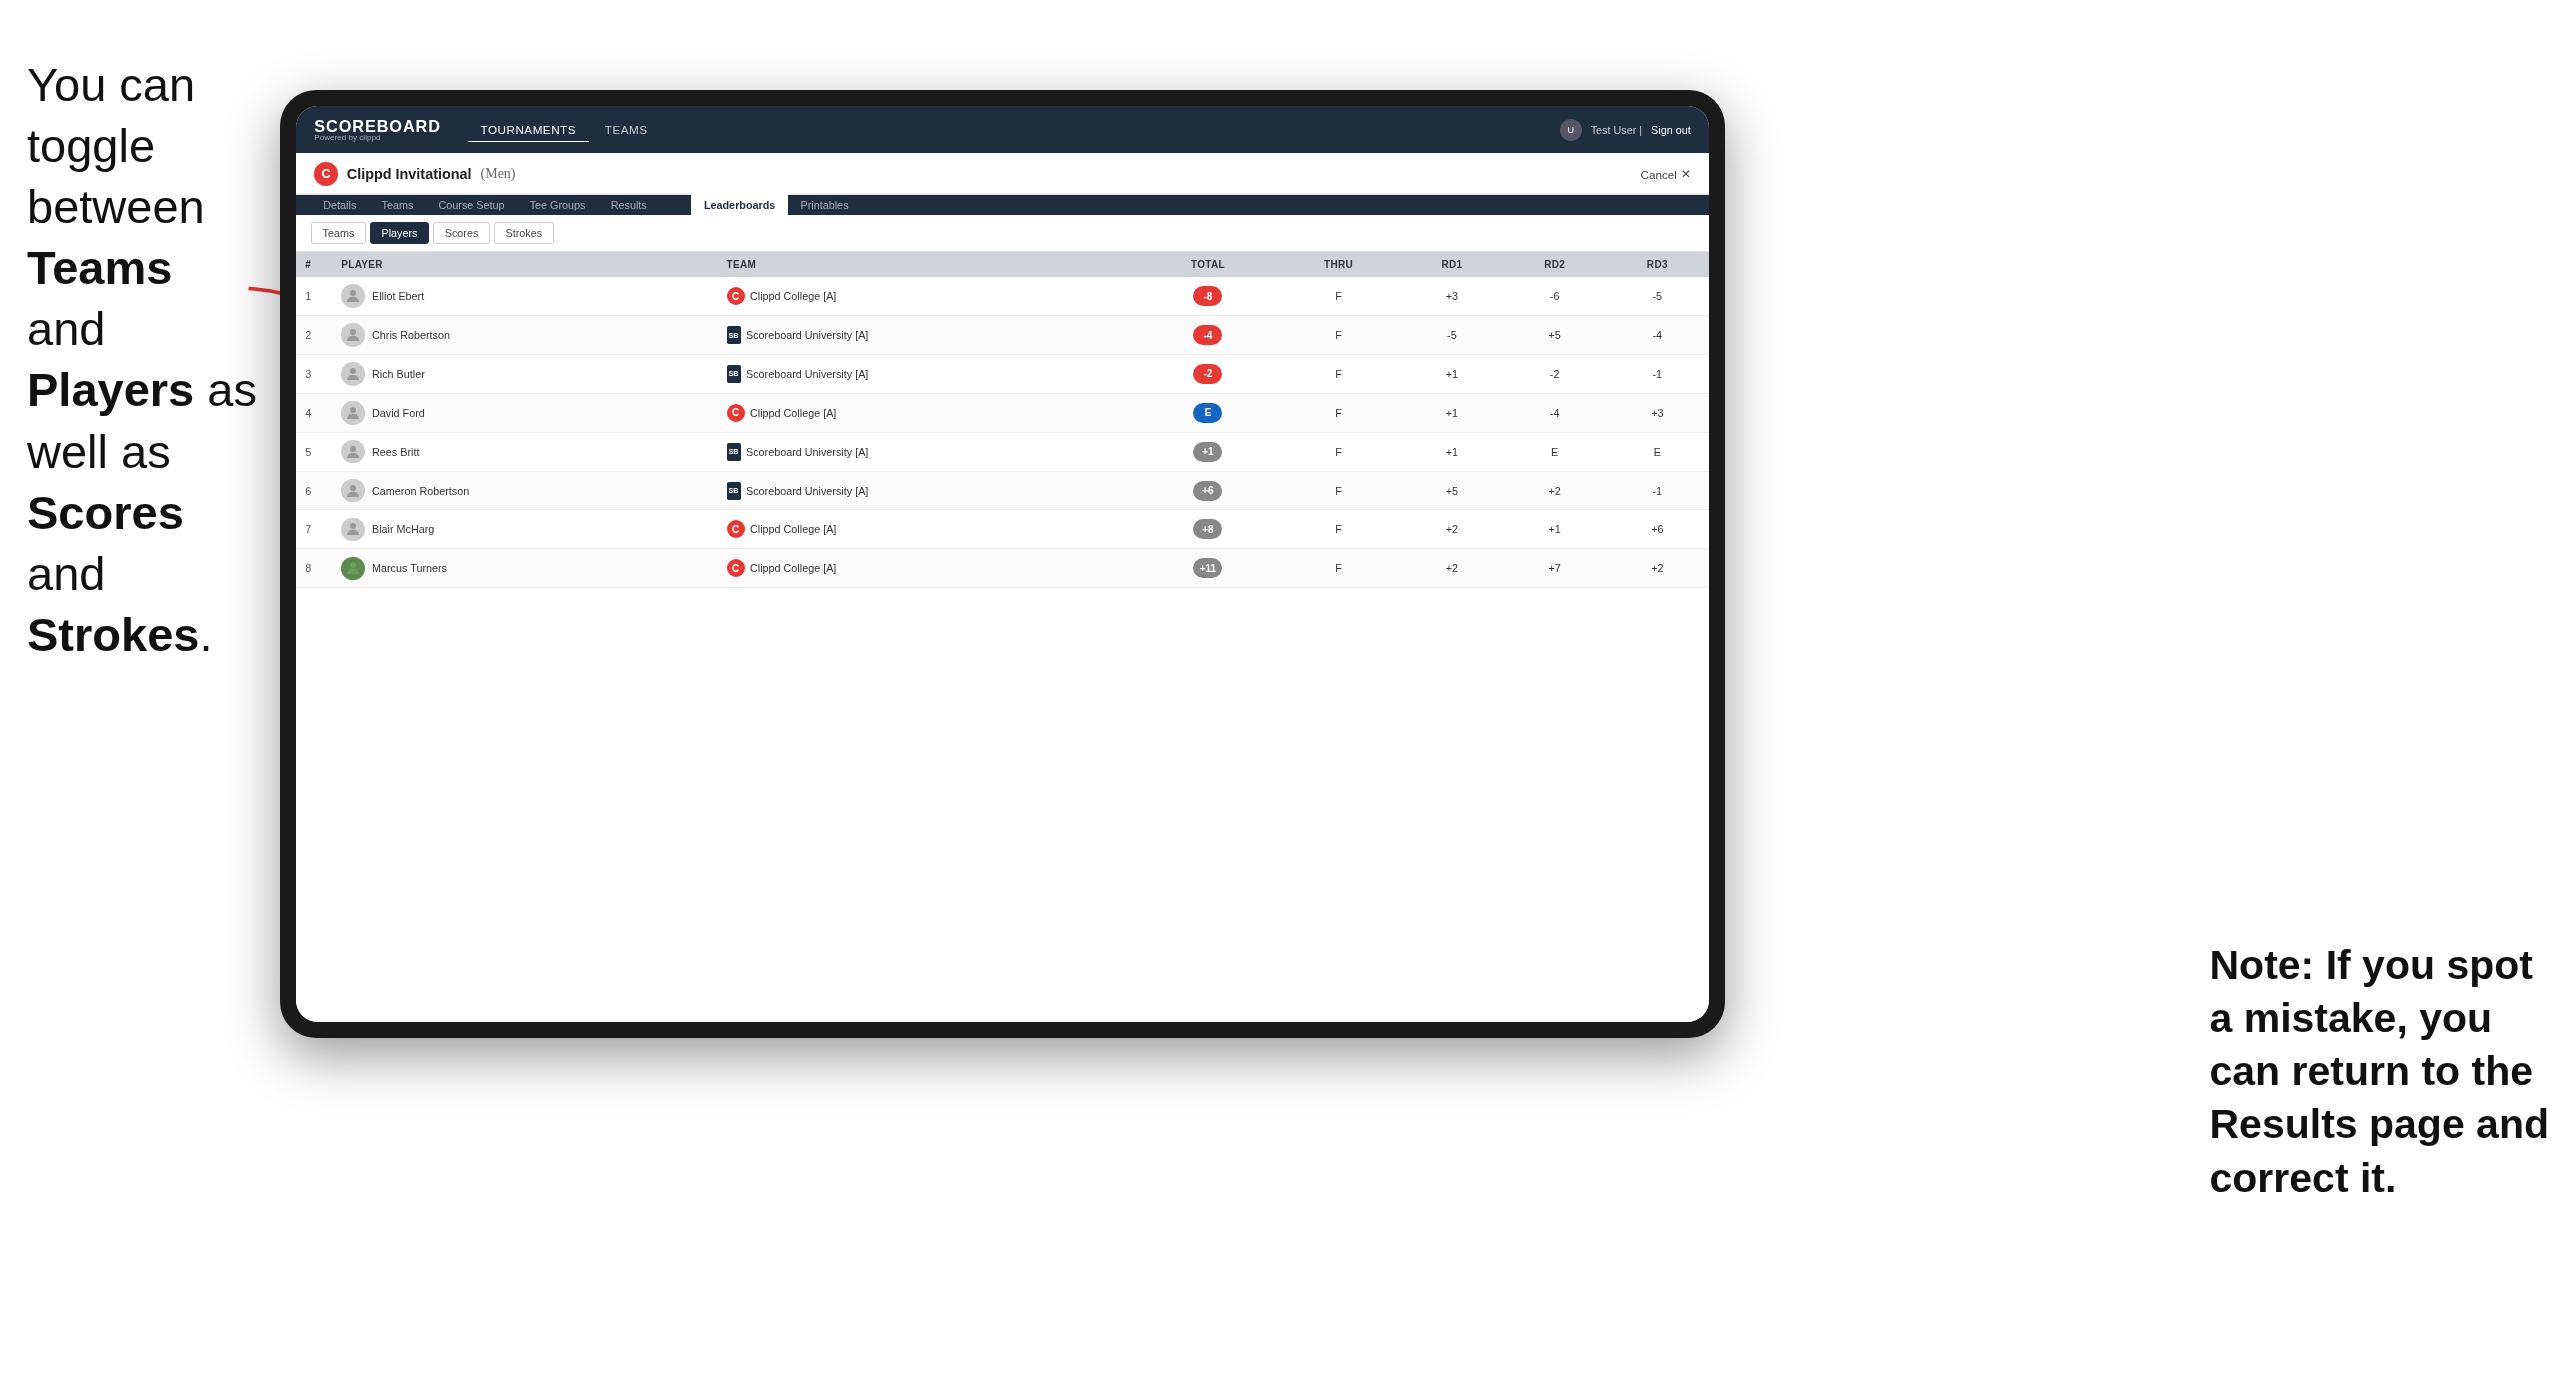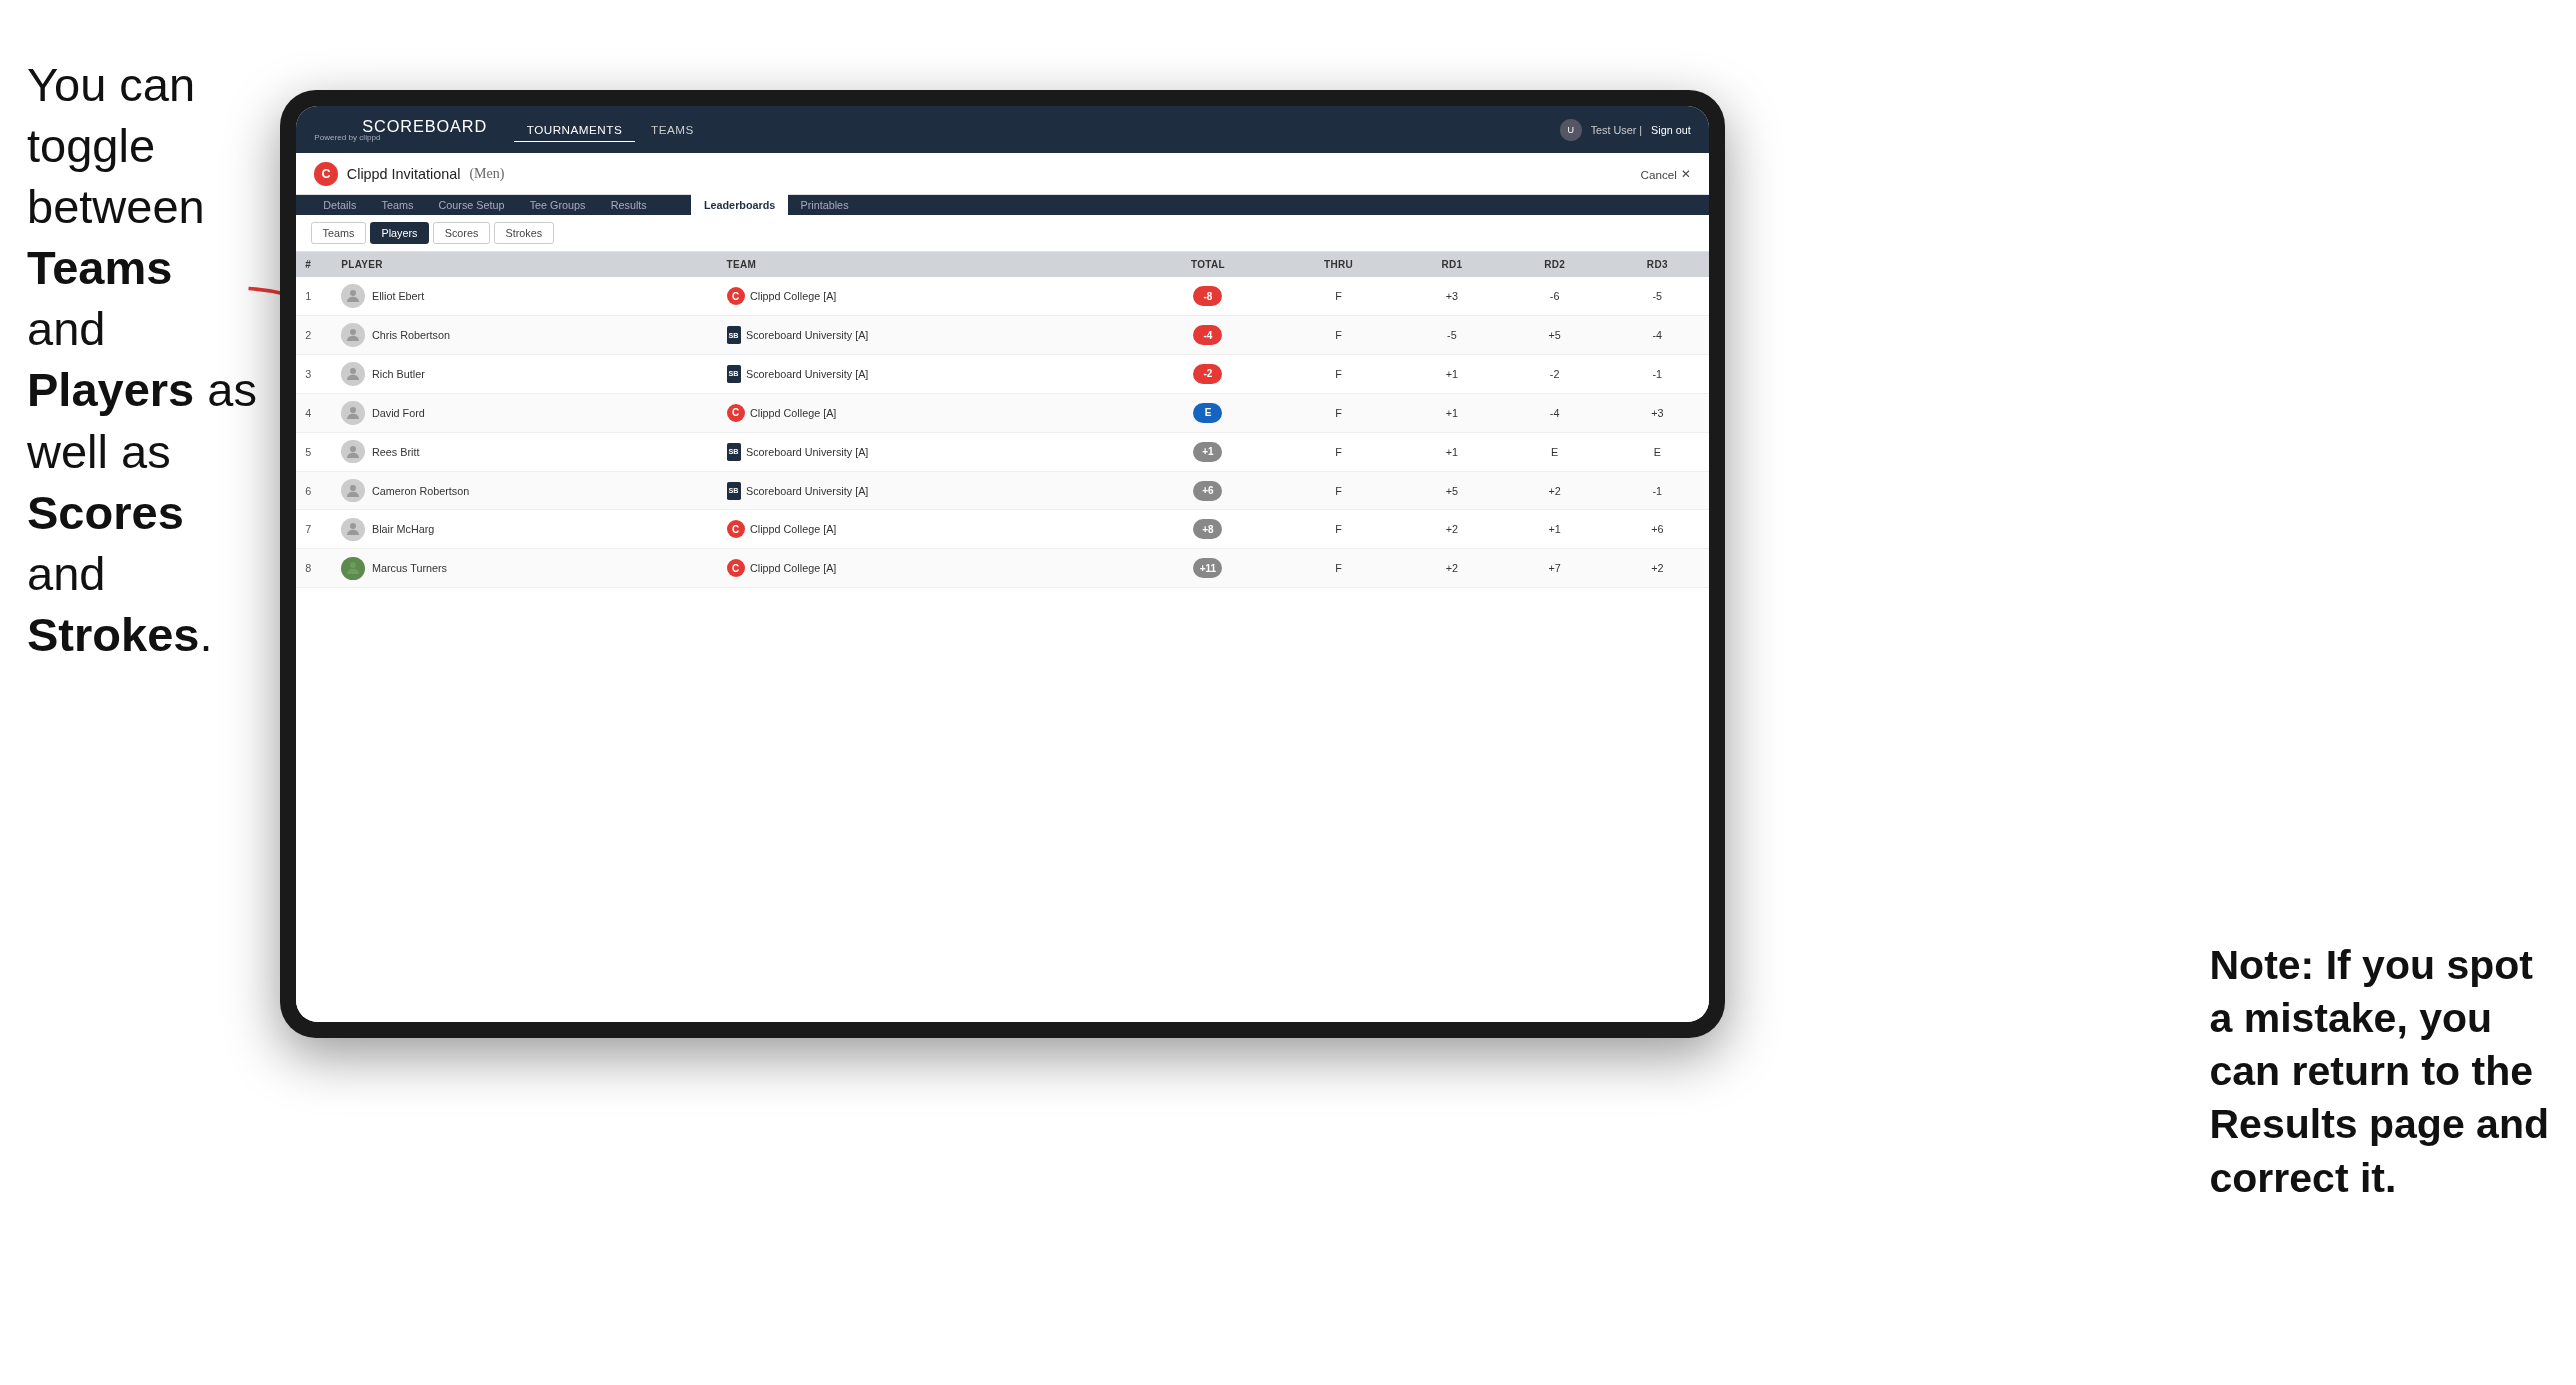--- a/index.html
+++ b/index.html
@@ -69,25 +69,24 @@
       flex-shrink: 0;
     }
 
     .scoreboard-logo {
       display: flex;
       flex-direction: column;
       margin-right: 27px;
     }
     .scoreboard-logo .logo-title {
       font-size: 16.3px;
-      font-weight: 400;
+      font-weight: 700;
       color: #ffffff;
       letter-spacing: 0.9px;
       line-height: 1;
-      margin-left: 48px;
     }
     .scoreboard-logo .logo-sub {
       font-size: 8.1px;
       color: #aab;
       line-height: 1;
     }
 
     .nav-links {
       display: flex;
       gap: 3.6px;
@@ -151,21 +150,21 @@
       border-radius: 50%;
       display: flex;
       align-items: center;
       justify-content: center;
       color: #fff;
       font-size: 12.6px;
       font-weight: bold;
     }
     .tournament-name {
       font-size: 14.4px;
-      font-weight: 400;
+      font-weight: 700;
       color: #222;
     }
     .tournament-sub {
       font-size: 14px;
       color: #666;
       font-family: Liberation Serif, serif;
     }
     .cancel-btn {
       font-size: 11.7px;
       color: #444;

